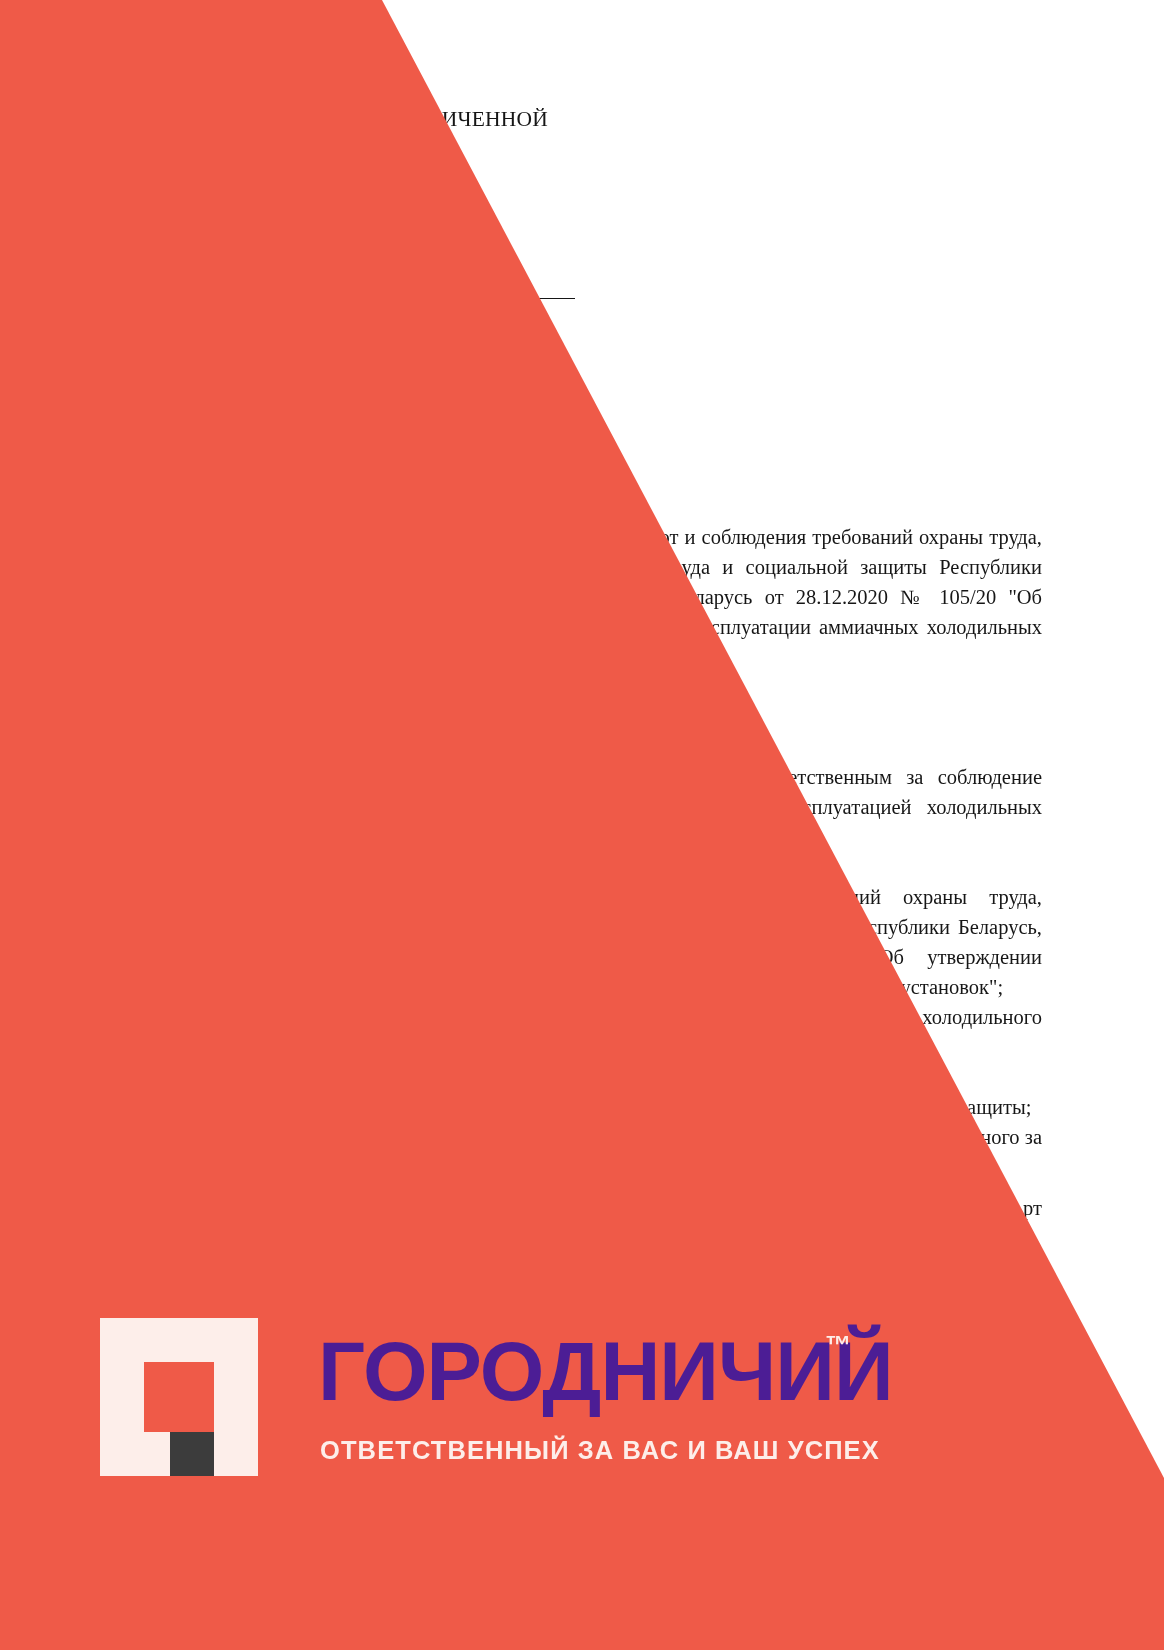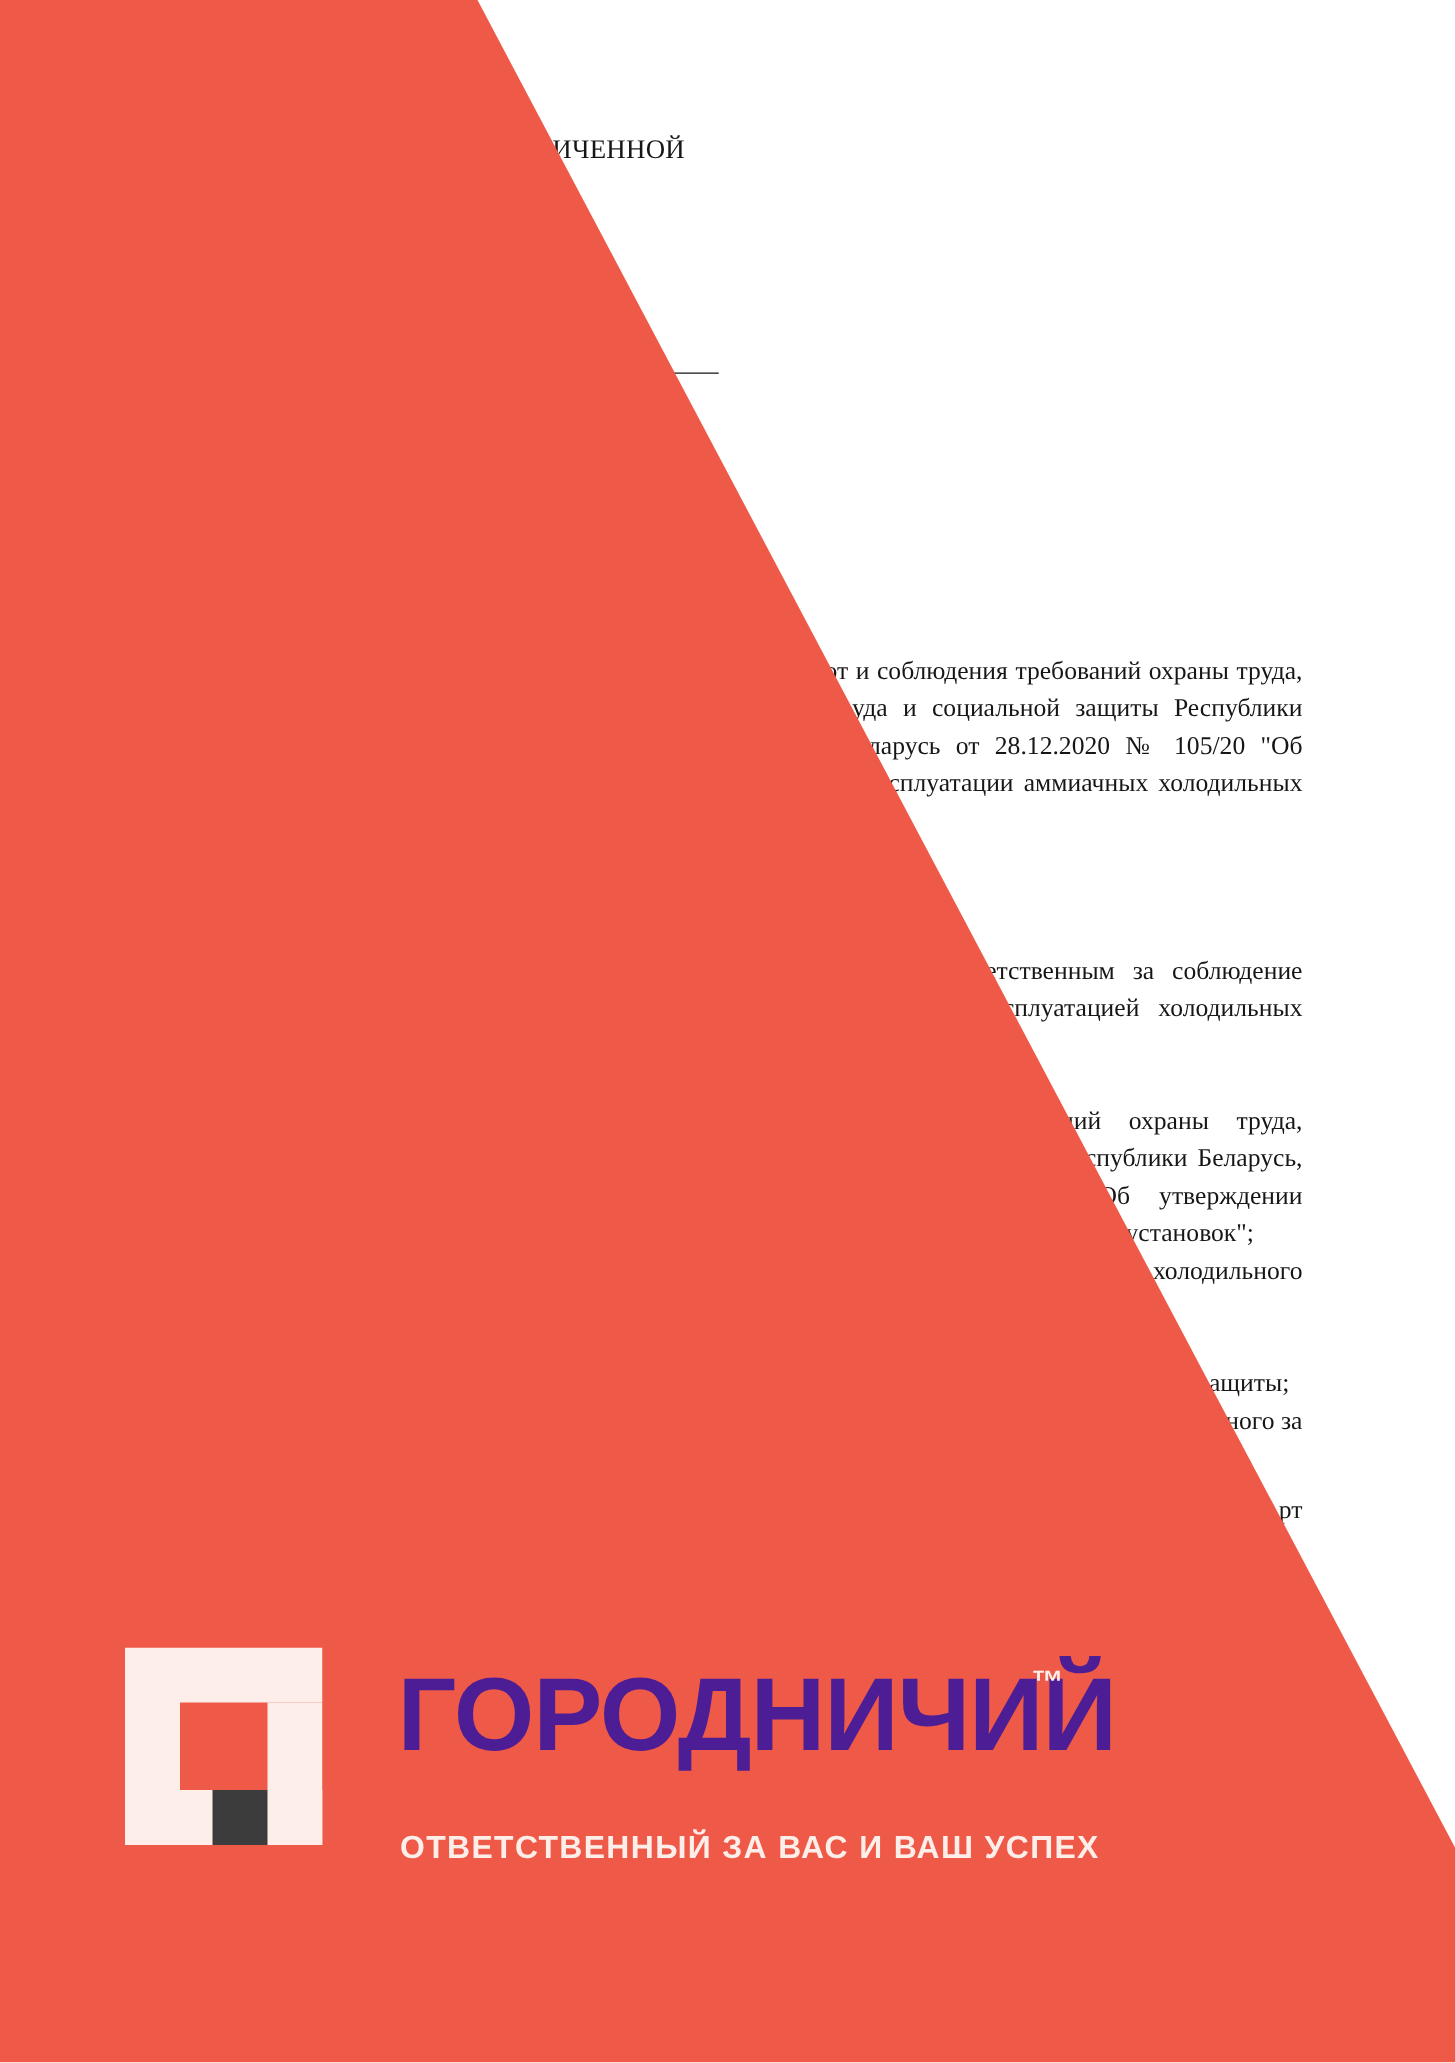--- a/index.html
+++ b/index.html
@@ -192,21 +192,20 @@
   .logo-tagline {
     position: absolute;
     left: 220px;
     top: 118px;
     font-family: "Liberation Sans", "DejaVu Sans", sans-serif;
     font-weight: 700;
     font-size: 25.5px;
     letter-spacing: 1.1px;
     color: #fdeeea;
     white-space: nowrap;
-    margin-top: 28px;
   }
 </style>
 </head>
 <body>
 
 <div id="page">
 
   <div class="doc">
 
     <div class="org-header">

